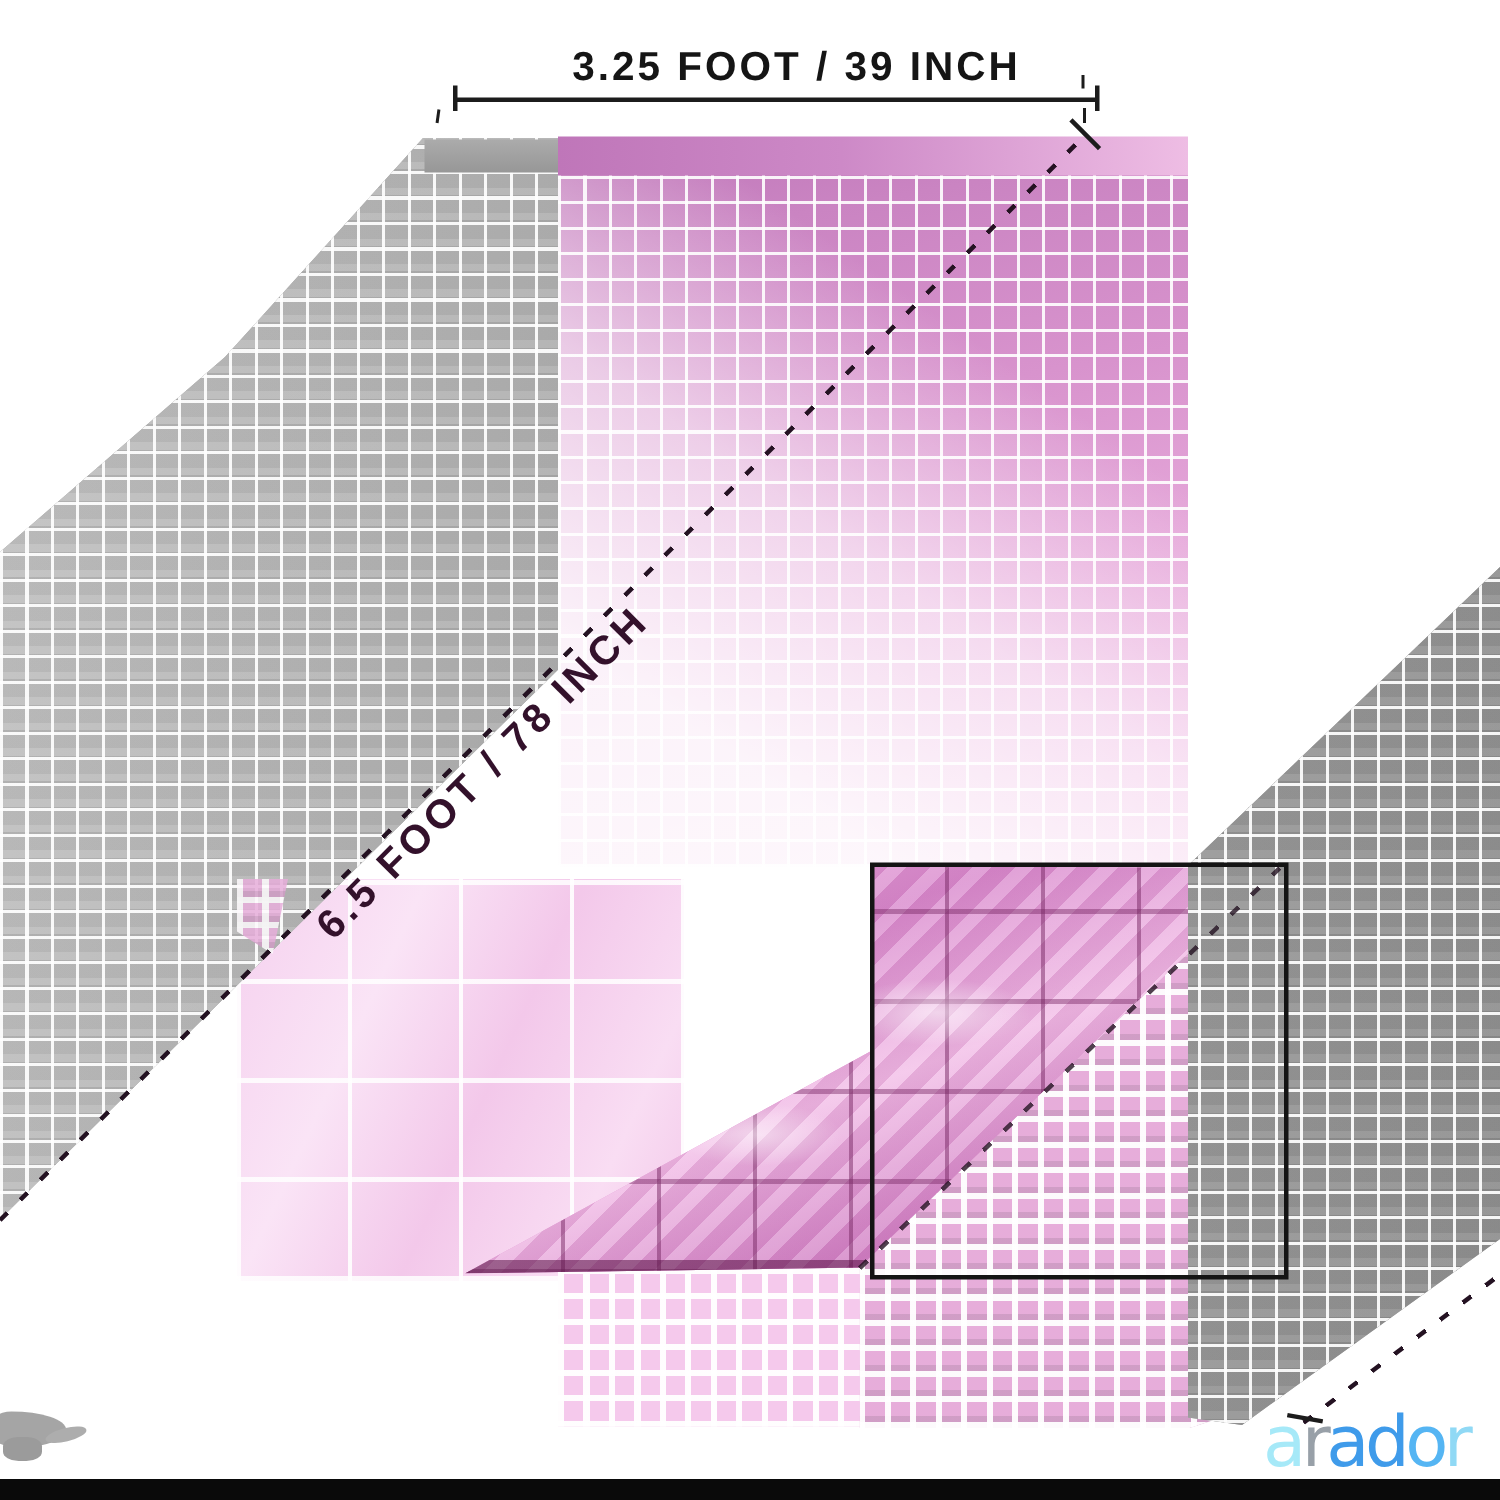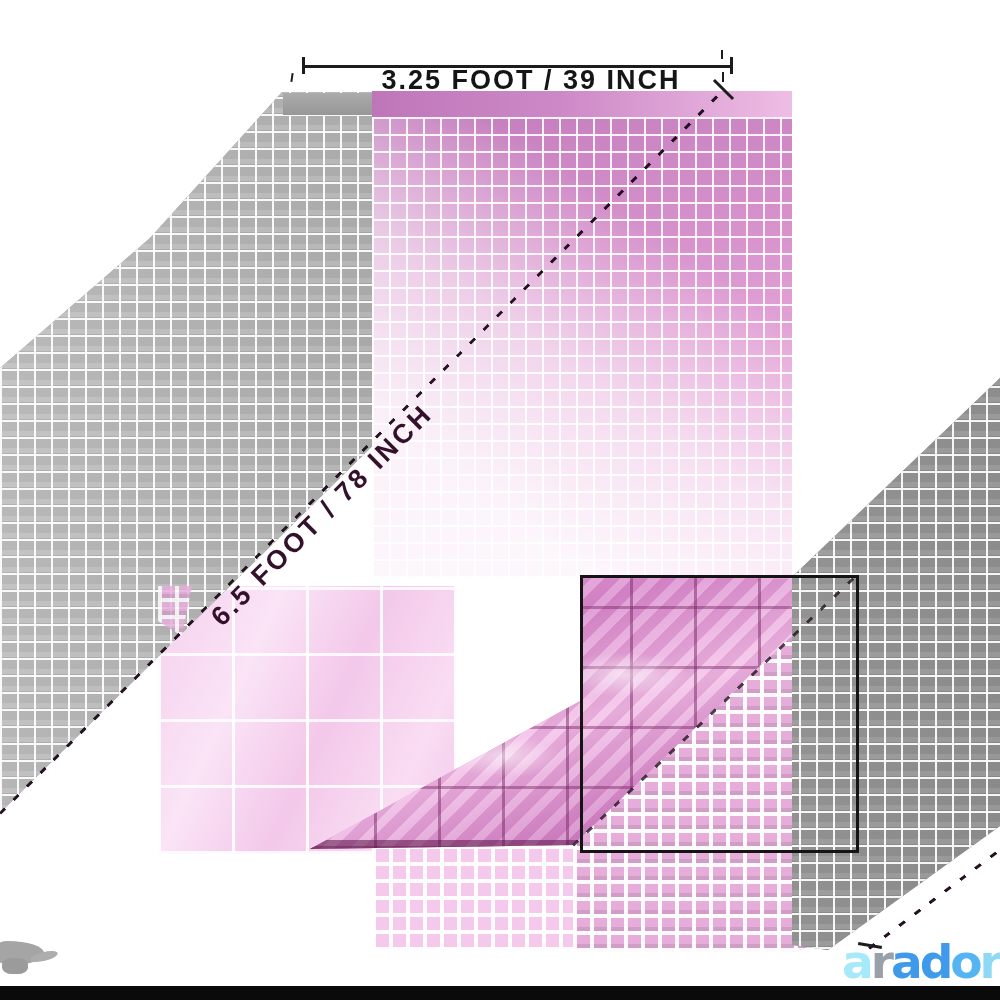--- a/index.html
+++ b/index.html
@@ -57,21 +57,21 @@
       radial-gradient(80px 30px at 36% 66%, rgba(255,255,255,.5), rgba(255,255,255,0) 70%),
       linear-gradient(to top, rgba(90,20,70,.55) 0 9px, rgba(90,20,70,0) 9px),
       repeating-linear-gradient(90deg, rgba(120,40,100,.5) 0 3px, rgba(120,40,100,0) 3px 64px),
       repeating-linear-gradient(0deg, rgba(120,40,100,.45) 0 3px, rgba(120,40,100,0) 3px 60px),
       repeating-linear-gradient(135deg, rgba(255,255,255,.18) 0 9px, rgba(150,60,130,.14) 9px 20px),
       linear-gradient(160deg,#f0b4e2 0%,#da8cce 28%,#f3bfe8 52%,#d282c5 76%,#eca8de 100%);
   }
   .dashline{height:3px;background:repeating-linear-gradient(90deg,#241222 0 7px, rgba(0,0,0,0) 7px 19px);}
   .tick{background:#1c1c1c;}
   .dimlabel{font-weight:700;font-size:27px;letter-spacing:2px;color:#151515;white-space:nowrap;text-align:center;}
-  .logo{font-family:"DejaVu Sans","Liberation Sans",sans-serif;font-weight:700;font-size:47px;
+  .logo{font-family:"DejaVu Sans","Liberation Sans",sans-serif;font-weight:400;font-size:47px;
         letter-spacing:-3px;white-space:nowrap;line-height:1;}
 </style>
 </head>
 <body>
 
 <div class="stage">
 
   <div class="abs pat-panel-pale" style="left:158px;top:586px;width:298px;height:268px;z-index:1;"></div>
 
   <div class="abs pat-gray" style="left:0;top:0;width:1000px;height:1000px;z-index:2;
@@ -101,21 +101,21 @@
 
   <div class="abs dashline" style="left:573px;top:844px;width:388px;z-index:7;opacity:.8;
               transform:rotate(-43.6deg);transform-origin:0 50%;"></div>
 
   <div class="abs" style="left:-8px;top:941px;width:52px;height:24px;z-index:8;background:#a5a5a5;
               border-radius:30% 70% 60% 40%/50%;"></div>
   <div class="abs" style="left:2px;top:958px;width:26px;height:16px;z-index:8;background:#9b9b9b;border-radius:40%;"></div>
   <div class="abs" style="left:30px;top:952px;width:28px;height:9px;z-index:8;background:#adadad;
               border-radius:50%;transform:rotate(-14deg);"></div>
 
-  <div class="abs dimlabel" style="left:331px;top:29px;width:400px;z-index:9;margin-top:36px;">3.25 FOOT / 39 INCH</div>
+  <div class="abs dimlabel" style="left:331px;top:29px;width:400px;z-index:9;">3.25 FOOT / 39 INCH</div>
   <div class="abs" style="left:303px;top:65px;width:429px;height:3px;background:#1c1c1c;z-index:9;"></div>
   <div class="abs tick" style="left:302px;top:57px;width:3px;height:17px;z-index:9;"></div>
   <div class="abs tick" style="left:730px;top:57px;width:3px;height:17px;z-index:9;"></div>
   <div class="abs tick" style="left:291px;top:73px;width:2px;height:9px;z-index:9;transform:rotate(8deg);"></div>
   <div class="abs tick" style="left:721px;top:50px;width:2px;height:9px;z-index:9;"></div>
   <div class="abs tick" style="left:722px;top:72px;width:2px;height:10px;z-index:9;"></div>
 
   <div class="abs dashline" style="left:0;top:812px;width:1023px;z-index:9;transform:rotate(-45deg);transform-origin:0 50%;"></div>
   <div class="abs tick" style="left:710px;top:88px;width:27px;height:3px;z-index:9;transform:rotate(45deg);"></div>
   <div class="abs dimlabel" style="left:122px;top:500px;width:400px;z-index:9;color:#33112b;letter-spacing:3px;

